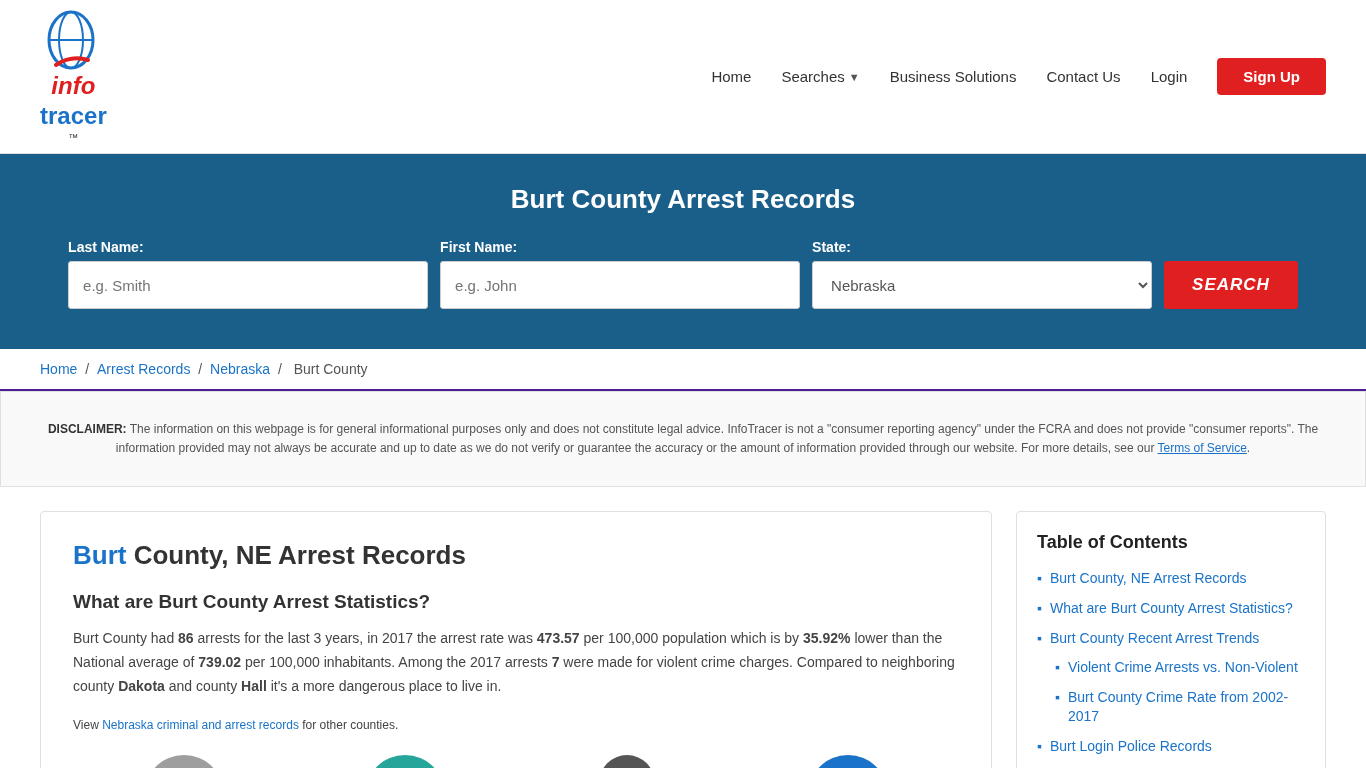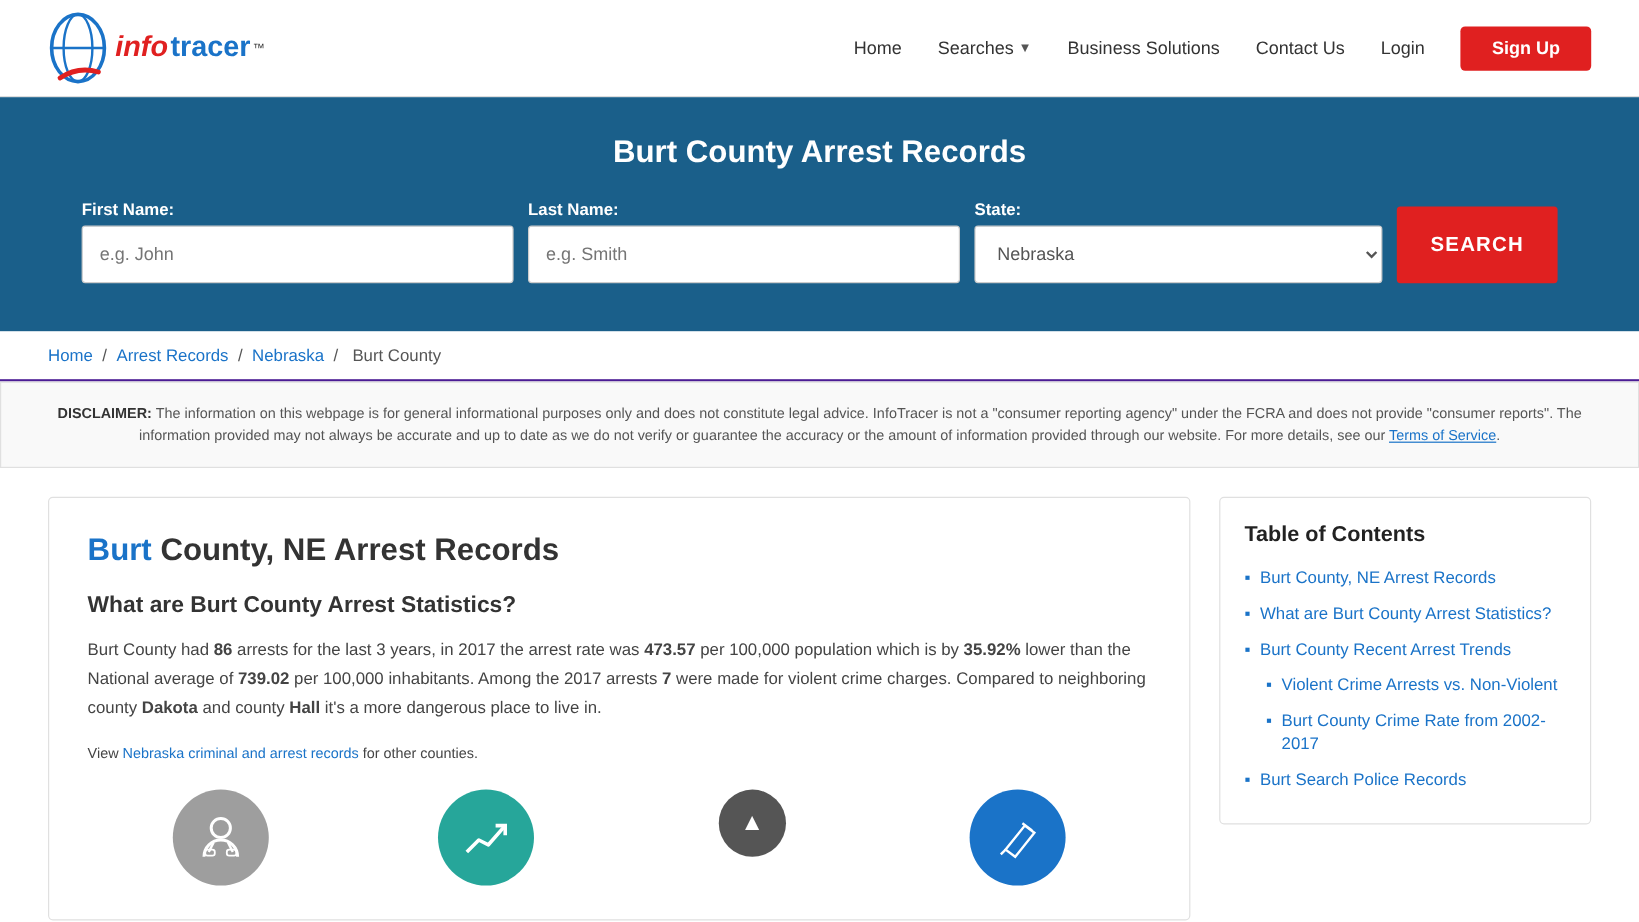--- a/index.html
+++ b/index.html
@@ -97,50 +97,51 @@
       padding: 0 14px;
       border: 1px solid #ccc;
       border-radius: 3px;
       background: #fff;
       color: #555;
     }
     .form-group.first-name input { width: 360px; }
     .form-group.last-name input { width: 360px; }
     .form-group.state select { width: 340px; }
     .btn-search {
-      height: 64px;
+      height: 48px;
       padding: 0 28px;
       background: #e02020;
       color: #fff;
       border: none;
       border-radius: 3px;
       font-size: 17px;
       font-weight: bold;
       cursor: pointer;
       letter-spacing: 1px;
+      font-style: italic;
     }
 
     
     .breadcrumb {
       padding: 12px 40px;
       font-size: 14px;
       color: #555;
       border-bottom: 2px solid #4c1d95;
     }
     .breadcrumb a {
       text-decoration: none;
       color: #1a73c8;
     }
     .breadcrumb span { color: #555; margin: 0 4px; }
 
     
     .disclaimer {
       background: #f9f9f9;
       border: 1px solid #e0e0e0;
-      padding: 16px 40px;
+      padding: 28px 40px;
       font-size: 12px;
       color: #555;
       line-height: 1.6;
       text-align: center;
     }
     .disclaimer strong { color: #333; }
     .disclaimer a { color: #1a73c8; }
 
     
     .main-content {
@@ -254,20 +255,21 @@
     .toc ul li.sub::before {
       content: "▪";
       color: #1a73c8;
     }
 
     
     .logo-svg {
       display: inline-flex;
       align-items: center;
       gap: 2px;
+      flex-direction: column;
     }
 
     
     .scroll-up {
       width: 56px;
       height: 56px;
       border-radius: 50%;
       background: #555;
       color: #fff;
       display: flex;
@@ -303,27 +305,27 @@
     <a href="#">Business Solutions</a>
     <a href="#">Contact Us</a>
     <button class="btn-login">Login</button>
     <button class="btn-signup">Sign Up</button>
   </nav>
 </header>
 
 <section class="hero">
   <h1>Burt County Arrest Records</h1>
   <div class="search-form">
+    <div class="form-group last-name">
+      <label>Last Name:</label>
+      <input type="text" placeholder="e.g. Smith" style="">
+    </div>
     <div class="form-group first-name">
       <label>First Name:</label>
       <input type="text" placeholder="e.g. John" style="">
-    </div>
-    <div class="form-group last-name">
-      <label>Last Name:</label>
-      <input type="text" placeholder="e.g. Smith" style="">
     </div>
     <div class="form-group state">
       <label>State:</label>
       <select id="state-select"><option value="Alabama">Alabama</option><option value="Alaska">Alaska</option><option value="Arizona">Arizona</option><option value="Arkansas">Arkansas</option><option value="California">California</option><option value="Colorado">Colorado</option><option value="Connecticut">Connecticut</option><option value="Delaware">Delaware</option><option value="Florida">Florida</option><option value="Georgia">Georgia</option><option value="Hawaii">Hawaii</option><option value="Idaho">Idaho</option><option value="Illinois">Illinois</option><option value="Indiana">Indiana</option><option value="Iowa">Iowa</option><option value="Kansas">Kansas</option><option value="Kentucky">Kentucky</option><option value="Louisiana">Louisiana</option><option value="Maine">Maine</option><option value="Maryland">Maryland</option><option value="Massachusetts">Massachusetts</option><option value="Michigan">Michigan</option><option value="Minnesota">Minnesota</option><option value="Mississippi">Mississippi</option><option value="Missouri">Missouri</option><option value="Montana">Montana</option><option value="Nebraska" selected="">Nebraska</option><option value="Nevada">Nevada</option><option value="New Hampshire">New Hampshire</option><option value="New Jersey">New Jersey</option><option value="New Mexico">New Mexico</option><option value="New York">New York</option><option value="North Carolina">North Carolina</option><option value="North Dakota">North Dakota</option><option value="Ohio">Ohio</option><option value="Oklahoma">Oklahoma</option><option value="Oregon">Oregon</option><option value="Pennsylvania">Pennsylvania</option><option value="Rhode Island">Rhode Island</option><option value="South Carolina">South Carolina</option><option value="South Dakota">South Dakota</option><option value="Tennessee">Tennessee</option><option value="Texas">Texas</option><option value="Utah">Utah</option><option value="Vermont">Vermont</option><option value="Virginia">Virginia</option><option value="Washington">Washington</option><option value="West Virginia">West Virginia</option><option value="Wisconsin">Wisconsin</option><option value="Wyoming">Wyoming</option></select>
     </div>
     <button class="btn-search">SEARCH</button>
   </div>
 </section>
 
 <div class="breadcrumb">
@@ -407,19 +409,19 @@
           <li>
             <a href="#">Burt County Recent Arrest Trends</a>
           </li>
           <li class="sub">
             <a href="#">Violent Crime Arrests vs. Non-Violent</a>
           </li>
           <li class="sub">
             <a href="#">Burt County Crime Rate from 2002-2017</a>
           </li>
           <li>
-            <a href="#">Burt Search Police Records</a>
+            <a href="#">Burt Login Police Records</a>
           </li>
         </ul>
     </div>
   </aside>
 
 </div>
 
 </body></html>

